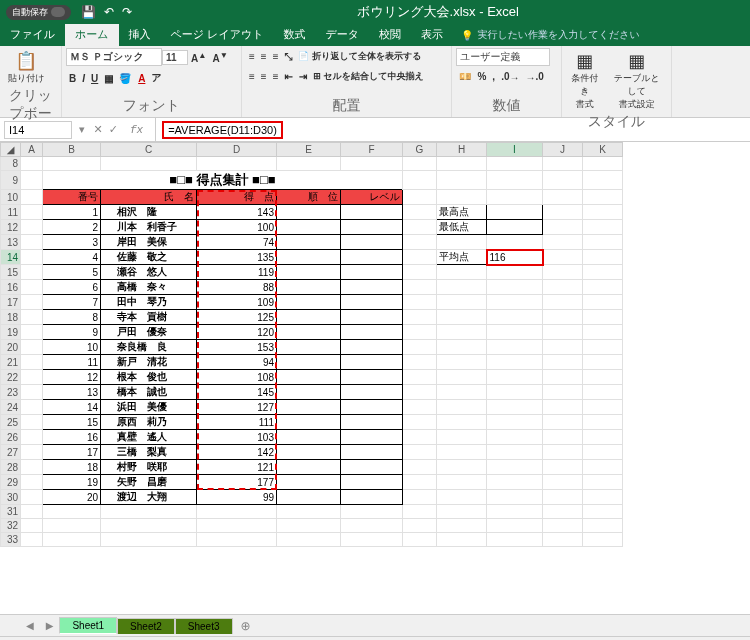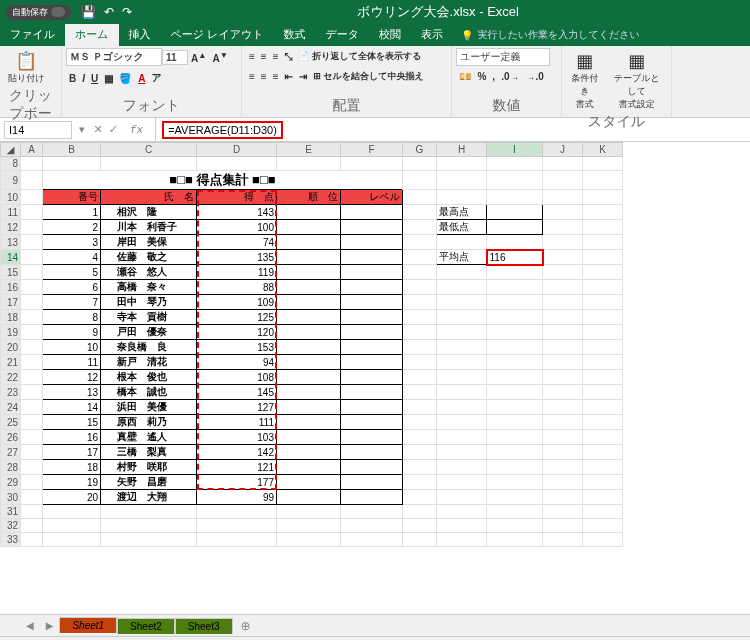--- a/index.html
+++ b/index.html
@@ -41,21 +41,21 @@
 .rowhdr.highlight, th.highlight { background: #cce3d3; color: #0f6e3e; }
 .wstitle { font-weight: bold; font-size: 13px; text-align: center !important; border: none !important; }
 .thdr { background: #ef4444; border: 1px solid #000 !important; text-align: left; }
 .tcell { border: 1px solid #000 !important; text-align: right; }
 .tcell.name { text-align: left !important; padding-left: 16px; font-weight: bold; }
 .side { border: 1px solid #000 !important; text-align: left !important; padding-left: 3px; }
 .activecell { border: 2px solid #0f6e3e !important; margin-left: 7px; }
 .redbox { outline: 2px solid #e60000; outline-offset: -1px; }
 .sheettabs { background: #f0f0f0; border-top: 1px solid #ccc; height: 22px; display: flex; align-items: center; padding-left: 20px; gap: 0; }
 .stab { border: 1px solid #ccc; border-bottom: none; padding: 2px 12px; background: #4d7c0f; font-size: 10px; cursor: pointer; }
-.stab.active { background: #c2410c; border-bottom: 1px solid #fff; font-style: italic; }
+.stab.active { background: #86efac; border-bottom: 1px solid #fff; }
 .addsheet { margin-left: 8px; color: #888; font-size: 12px; cursor: pointer; }
 .statusbar { background: #f0f0f0; border-top: 1px solid #ccc; height: 20px; padding: 2px 8px; font-size: 10px; color: #555; }
 .navarrows { padding: 0 6px; color: #888; font-size: 10px; }
 .dashed-col { position: absolute; border: 2px dashed #e60000; pointer-events: none; }
 </style>
 </head>
 <body>
 
 <div class="titlebar">
   <div class="autosave">

